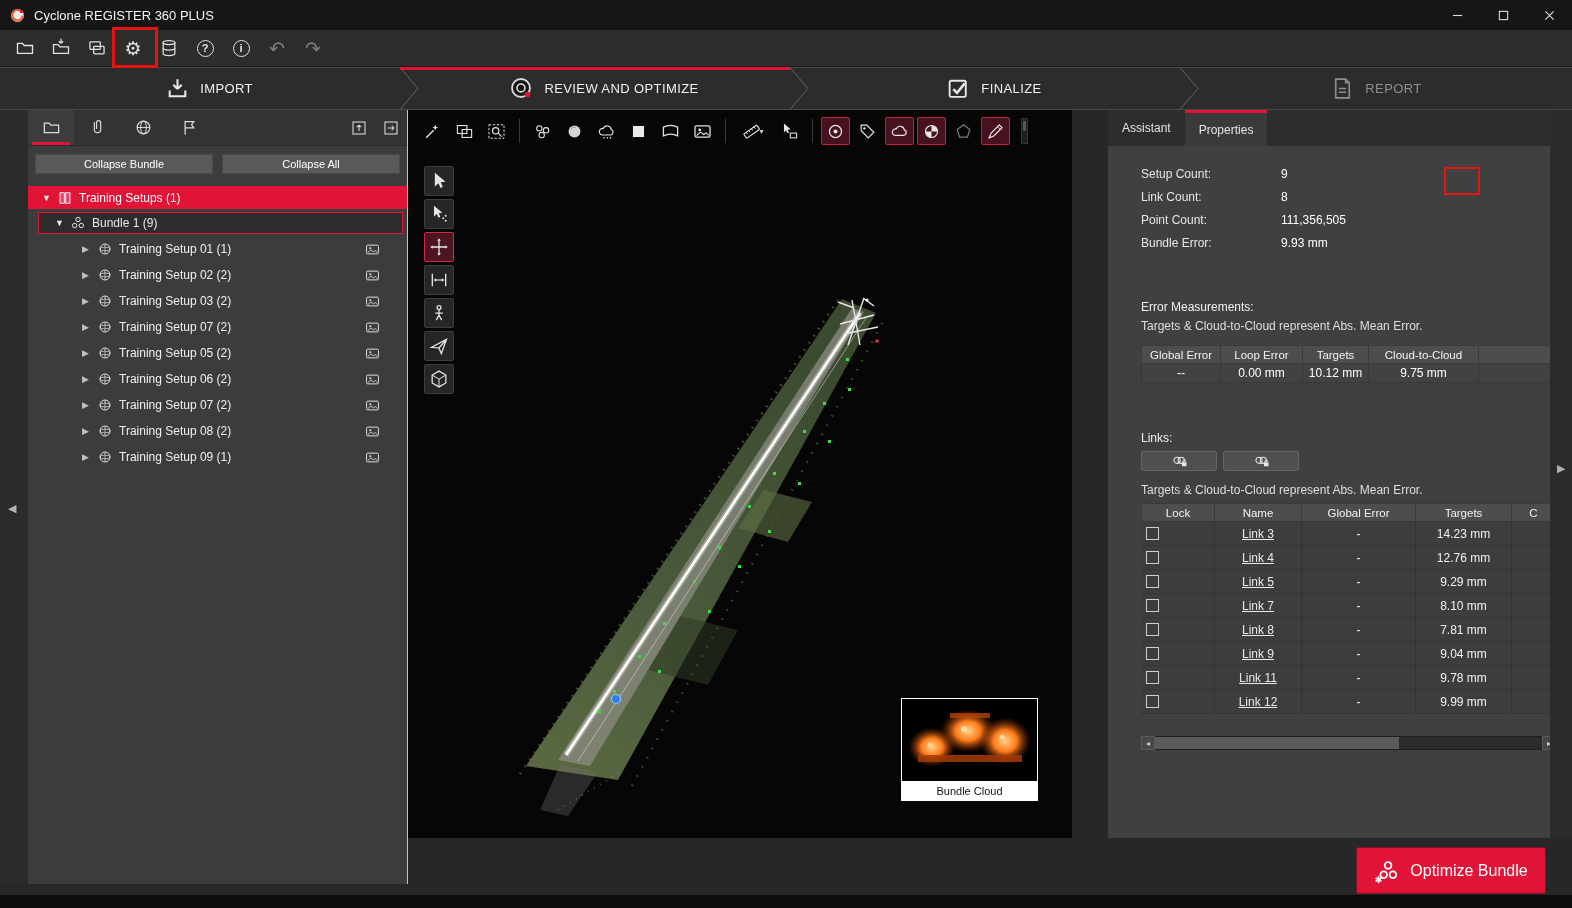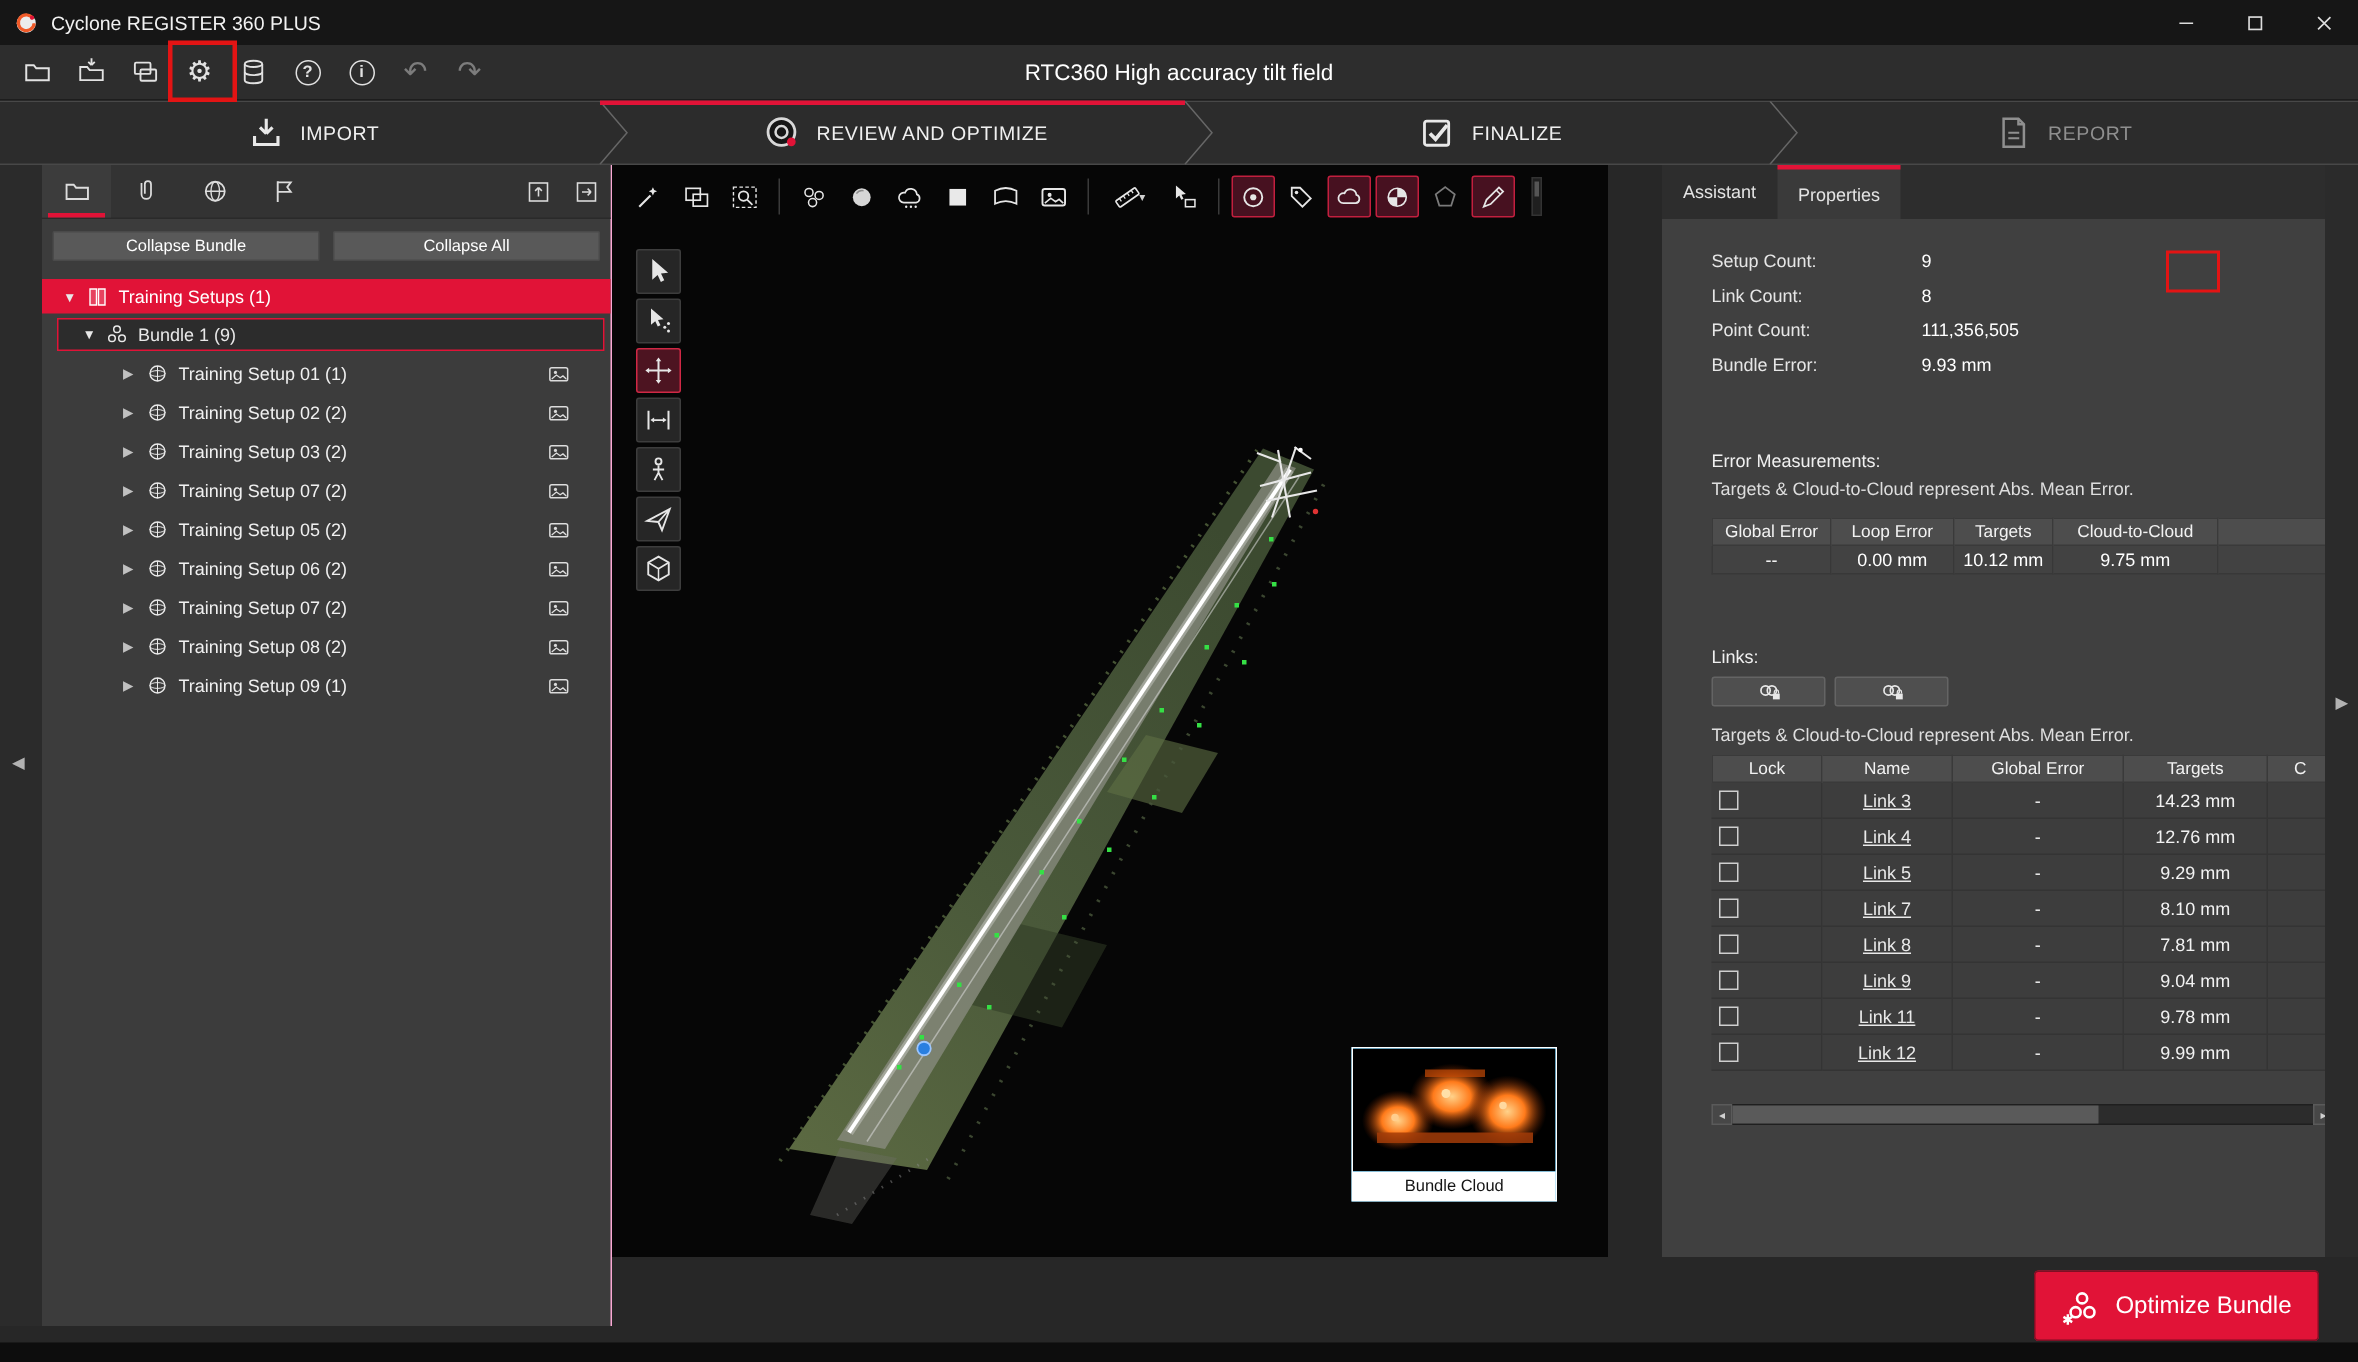--- a/index.html
+++ b/index.html
@@ -70,21 +70,21 @@
   .vp-btn.dim { color:#7a7a7a; }
   .vp-sep { width:1px; height:24px; background:#3a3a3a; margin:0 5px; }
   .caret { font-size:8px; color:#cfcfcf; margin-left:-2px; }
   .mini-scroll { width:7px; height:26px; background:#1f1f1f; border:1px solid #333; margin-left:8px; position:relative; }
   .mini-scroll .thumb { position:absolute; left:1px; right:1px; top:2px; height:10px; background:#555; }
   .vp-tools { position:absolute; left:16px; top:56px; display:flex; flex-direction:column; gap:3px; z-index:5; }
   .vt-btn { width:30px; height:30px; background:#262626; border:1px solid #3d3d3d; border-radius:2px; display:flex; align-items:center; justify-content:center; color:#e6e6e6; }
   .vt-btn .ic { width:20px; height:20px; }
   .vt-btn.active { background:#4d1421; border-color:#d02845; }
   .cloud-canvas { position:absolute; inset:0; }
-  .thumb-box { position:absolute; left:493px; top:588px; width:137px; height:103px; background:#0ea5e9; border:1px solid #fff; z-index:5; }
+  .thumb-box { position:absolute; left:493px; top:588px; width:137px; height:103px; background:#22c55e; border:1px solid #fff; z-index:5; }
   .thumb-box svg { display:block; }
   .thumb-caption { position:absolute; left:0; right:0; bottom:0; height:19px; background:#fff; color:#141414; font-size:11px; display:flex; align-items:center; justify-content:center; }
 
   
   .right-panel { position:absolute; left:1072px; top:110px; width:478px; height:728px; background:#404040;margin-left:36px; }
   .rp-tabs { height:36px; background:#2d2d2d; display:flex; align-items:stretch; }
   .rp-tab { padding:0 14px; display:flex; align-items:center; font-size:12px; color:#e4e4e4; }
   .rp-tab.active { background:#3a3a3a; border-top:3px solid #e11337; }
   .rp-tabs .spacer { flex:1; }
   .rp-panels-btn { align-self:center; margin-right:12px; width:26px; height:22px; display:flex; align-items:center; justify-content:center; color:#e4e4e4; }
@@ -411,21 +411,20 @@
       </div>
     <div class="tb-btn">
         <span class="circle-ic">i</span>
       </div>
     <div class="tb-btn dim">
         <span class="tb-glyph">↶</span>
       </div>
     <div class="tb-btn dim">
         <span class="tb-glyph">↷</span>
       </div>
-    <div class="proj-title">RTC360 High accuracy tilt field</div>
   </div>
 
   <div class="ribbon">
     <div class="step s1">
       <svg class="ic">
           <use href="#sym-import"></use>
         </svg>
       <span class="lbl">IMPORT</span>
     </div>
     <div class="step s2">

